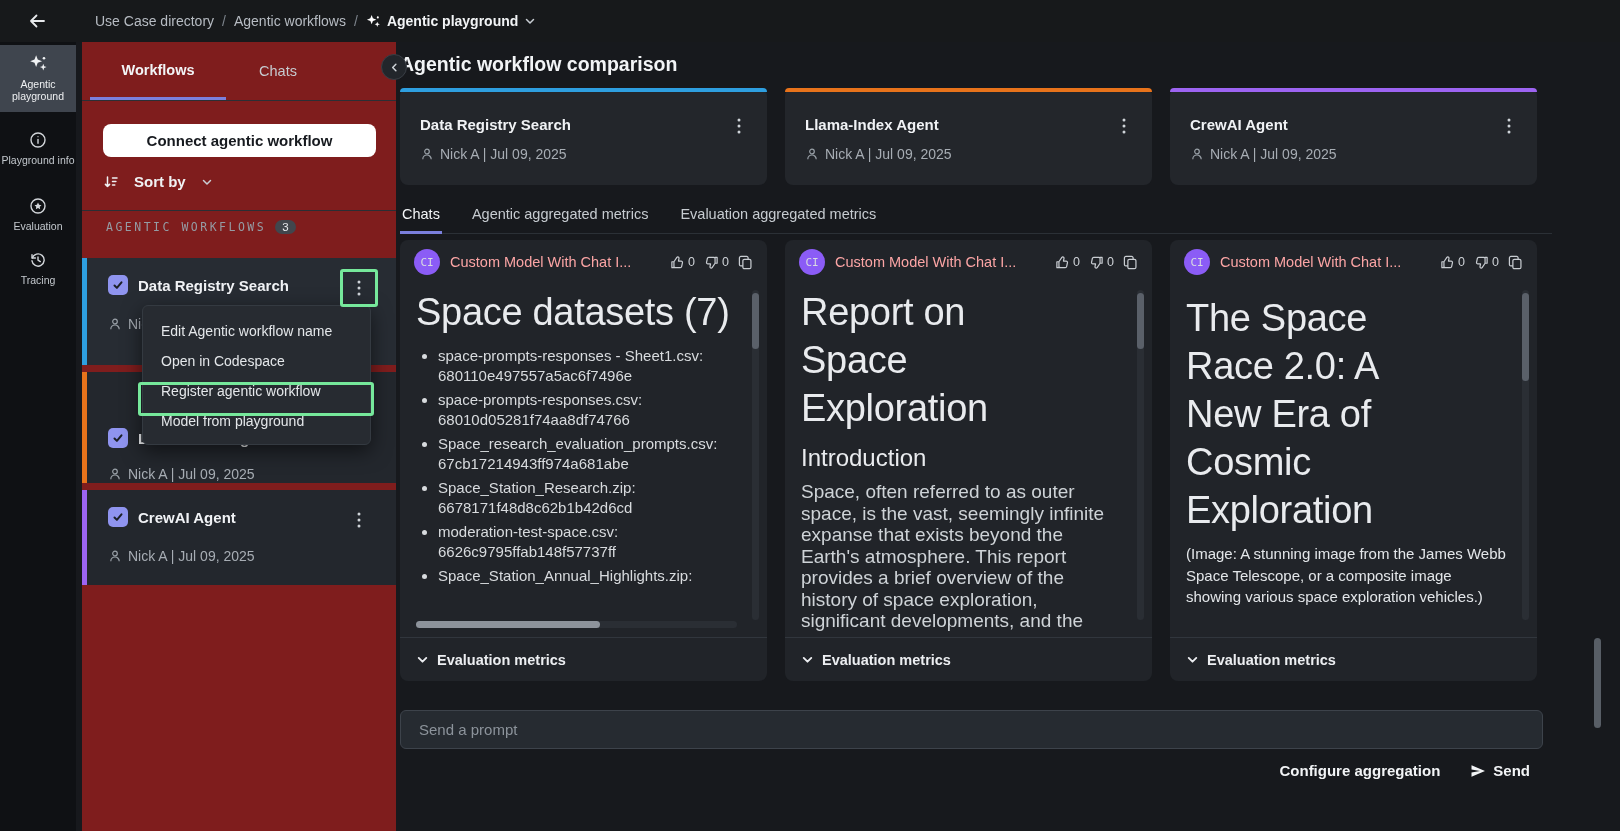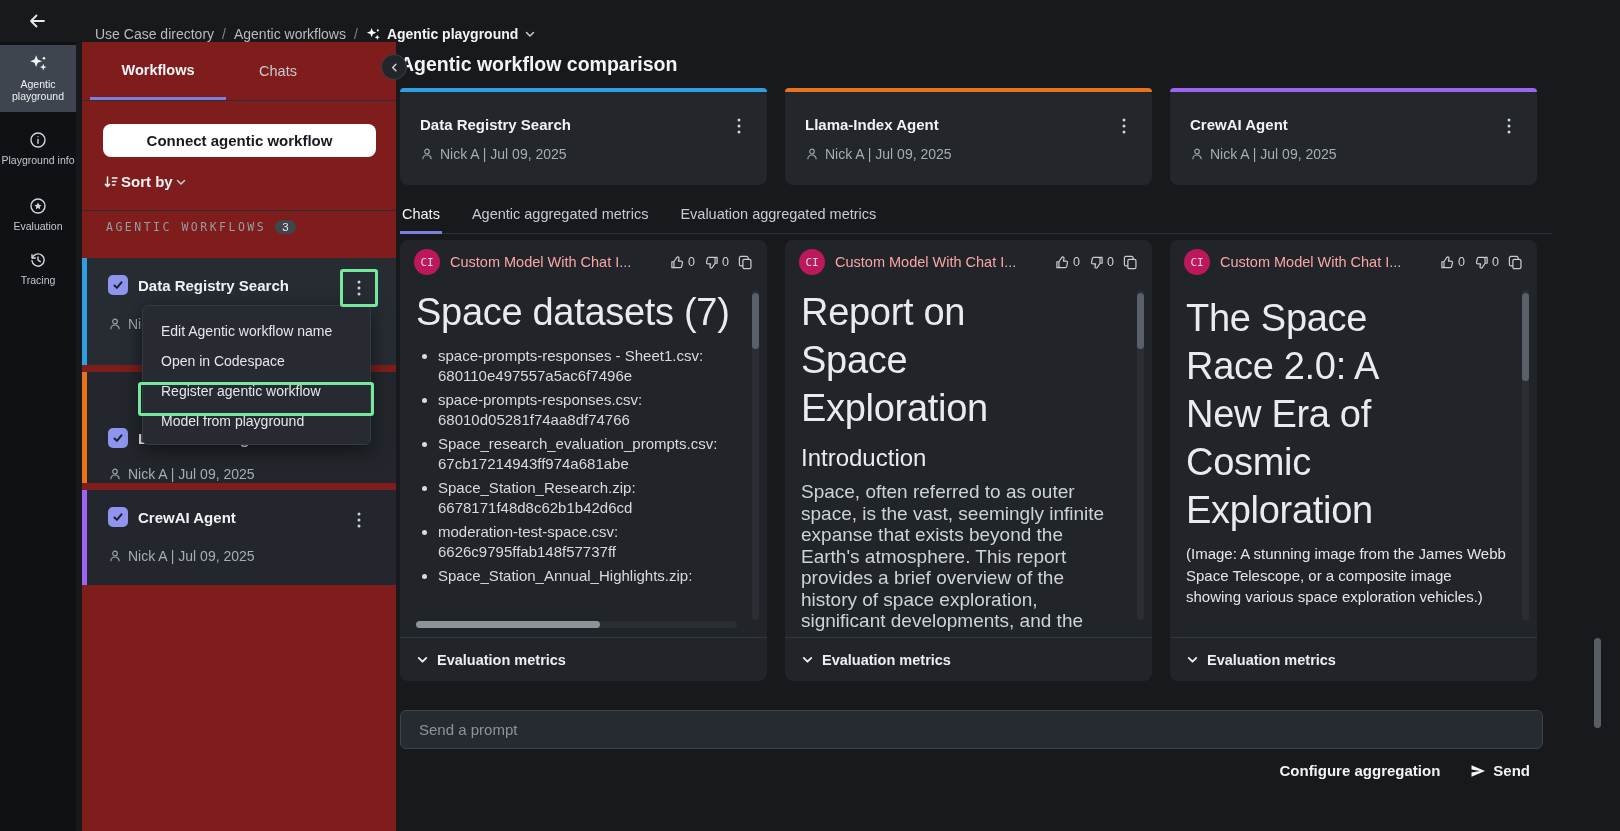--- a/index.html
+++ b/index.html
@@ -3,21 +3,21 @@
 <meta charset="utf-8">
 <style>
   * { margin:0; padding:0; box-sizing:border-box; }
   html,body { width:1620px; height:831px; background:#101214; overflow:hidden;
               font-family:"Liberation Sans","DejaVu Sans",sans-serif; }
   .screen { position:relative; width:1620px; height:831px; background:#17191d; }
 
   
   .topbar { position:absolute; left:0; top:0; width:1620px; height:42px; background:#17191b; z-index:5; }
   .back-btn { position:absolute; left:26px; top:11px; width:24px; height:20px; cursor:pointer; }
-  .breadcrumb { position:absolute; left:95px; top:0; height:42px; display:flex; align-items:flex-end; gap:8px;
+  .breadcrumb { position:absolute; left:95px; top:0; height:42px; display:flex; align-items:center; gap:8px;
                 font-size:14px; color:#b7bcc3; }
   .breadcrumb .sep { color:#7d848c; }
   .breadcrumb .current { color:#f2f4f6; font-weight:700; display:flex; align-items:center; gap:6px; }
 
   
   .rail { position:absolute; left:0; top:42px; width:76px; height:789px; background:#0f1114; z-index:4; }
   .rail-item { position:absolute; left:0; width:76px; display:flex; flex-direction:column; align-items:center;
                gap:5px; padding-top:9px; color:#c3c8cd; font-size:10.5px; text-align:center; line-height:12px;
                cursor:pointer; }
   .rail-item.active { background:#3f454e; color:#eef0f2; }
@@ -27,21 +27,21 @@
   .side-tabs { position:absolute; left:0; top:0; width:314px; height:59px; border-bottom:1px solid #2b2f35; }
   .side-tab { position:absolute; top:0; height:58px; display:flex; align-items:center; justify-content:center;
               font-size:14.5px; color:#c6cbd0; cursor:pointer; }
   .side-tab.active { color:#f2f4f6; font-weight:600; border-bottom:3px solid #7b80dd; }
   .collapse-btn { position:absolute; left:299px; top:12px; width:26px; height:26px; border-radius:50%;
                   background:#22262b; border:1px solid #3a3f46; display:flex; align-items:center;
                   justify-content:center; cursor:pointer; z-index:6; }
   .connect-btn { position:absolute; left:21px; top:82px; width:273px; height:33px; border-radius:8px;
                  background:#ffffff; border:none; font-family:inherit; font-size:15px; font-weight:700;
                  color:#171a1f; cursor:pointer; }
-  .sort-row { position:absolute; left:21px; top:131px; display:flex; align-items:center; gap:2px;
+  .sort-row { position:absolute; left:21px; top:131px; display:flex; align-items:center; gap:15px;
               color:#f0f2f4; font-size:15px; font-weight:700; cursor:pointer; }
   .side-divider { position:absolute; left:0; top:168px; width:314px; height:1px; background:#2a2e34; }
   .section-hdr { position:absolute; left:24px; top:178px; display:flex; align-items:center; gap:9px; }
   .section-title { font-family:"DejaVu Sans Mono","Liberation Mono",monospace; font-size:11.5px;
                    letter-spacing:2.5px; color:#959ca4; }
   .count-badge { background:#41464d; color:#e8eaed; font-size:11.5px; border-radius:9px; padding:1px 7px; }
 
   .wf-item { position:absolute; left:0; width:314px; background:#23272d; cursor:pointer; }
   .wf-item.selected { background:#272c33; }
   .wf-accent { position:absolute; left:0; top:0; bottom:0; width:5px; }
@@ -76,21 +76,21 @@
                 align-items:center; justify-content:center; cursor:pointer; }
 
   .main-tabs { position:absolute; left:10px; top:158px; width:1152px; height:34px;
                border-bottom:1px solid #2b3036; display:flex; gap:28px; }
   .main-tab { font-size:14.5px; color:#c6cbd0; padding:6px 2px 0 2px; cursor:pointer; height:34px; }
   .main-tab.active { color:#f4f6f8; border-bottom:3px solid #7b80dd; }
 
   .panel { position:absolute; top:198px; width:367px; height:441px; background:#212429; border-radius:8px; }
   .panel-hdr { position:absolute; left:0; top:0; width:367px; height:44px; display:flex; align-items:center;
                padding:0 14px; gap:10px; }
-  .avatar { width:26px; height:26px; border-radius:50%; background:#be185d; color:#d9dce0;
+  .avatar { width:26px; height:26px; border-radius:50%; background:#8b5cf6; color:#d9dce0;
             font-family:"DejaVu Sans Mono","Liberation Mono",monospace; font-size:11px; display:flex;
             align-items:center; justify-content:center; flex:none; }
   .model-name { font-size:14.5px; color:#fca5a5; white-space:nowrap; overflow:hidden; flex:1; }
   .hdr-icons { display:flex; align-items:center; gap:9px; color:#cdd1d6; font-size:12.5px; flex:none; }
   .vote { display:flex; align-items:center; gap:3px; cursor:pointer; }
 
   .panel-content { position:absolute; left:16px; top:48px; width:321px; overflow:hidden; color:#d8dbde; }
   .panel-content.p1 { height:332px; }
   .panel-content.p23 { height:344px; }
   .chat-h1 { font-size:38px; line-height:48px; font-weight:500; color:#e9ebee; letter-spacing:-.3px; }

